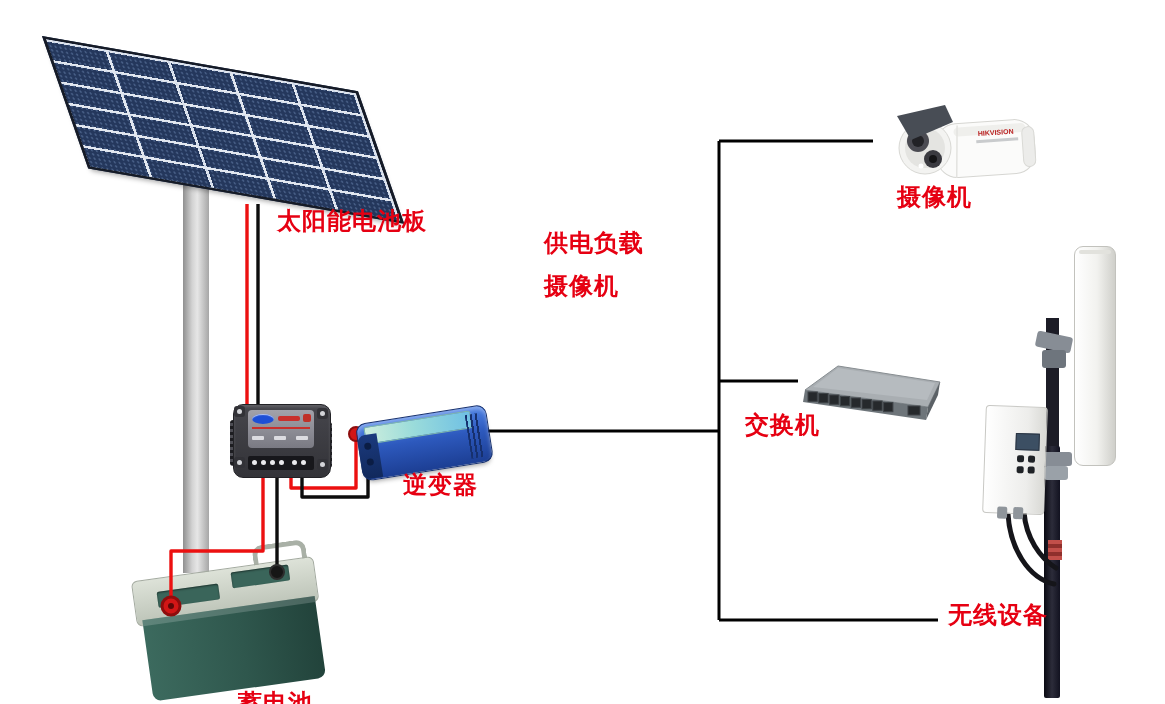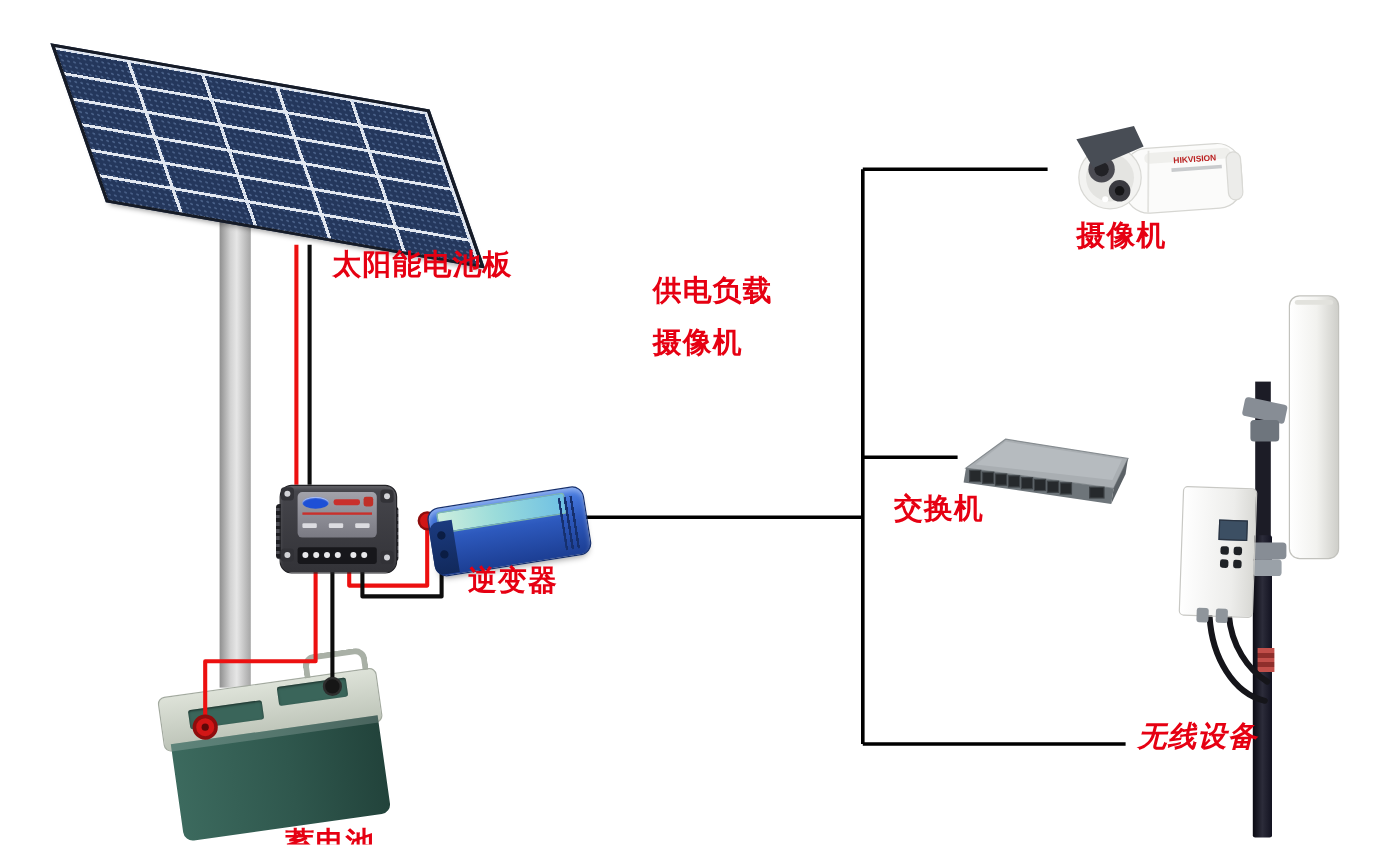--- a/index.html
+++ b/index.html
@@ -4,25 +4,25 @@
 <style>
   html,body{margin:0;padding:0;background:#fff;}
   body{font-family:"Liberation Sans","DejaVu Sans",sans-serif;}
   .stage{position:relative;width:1165px;height:704px;background:#fff;overflow:hidden;}
 
   
   .lbl{position:absolute;color:#e60012;font-weight:700;font-size:24px;line-height:1.12;
        white-space:nowrap;z-index:6;letter-spacing:1px;}
   .lbl-panel{left:277px;top:208px;}
   .lbl-controller{left:262px;top:346px;line-height:27px;}
-  .lbl-inverter{left:390px;top:472px;}
+  .lbl-inverter{left:403px;top:472px;}
   .lbl-battery{left:238px;top:690px;text-decoration:underline;}
   .lbl-camera{left:897px;top:184px;}
   .lbl-switch{left:745px;top:412px;}
-  .lbl-wireless{left:948px;top:602px;font-style:italic;}
+  .lbl-wireless{left:948px;top:602px;}
   .load-note{position:absolute;left:544px;top:221px;color:#e60012;font-weight:700;
        font-size:24px;line-height:43px;z-index:6;letter-spacing:1px;white-space:nowrap;}
 
   
   .panel-pole{position:absolute;left:183px;top:145px;width:26px;height:428px;z-index:1;
        background:linear-gradient(90deg,#8f8f8f,#d2d2d2 35%,#e6e6e6 55%,#a6a6a6);}
   .solar-panel{position:absolute;left:0;top:0;width:310px;height:148px;z-index:4;
        transform-origin:0 0;
        transform:matrix(1,0.175,0.30,0.86,42,36);
        background-color:#24375c;

